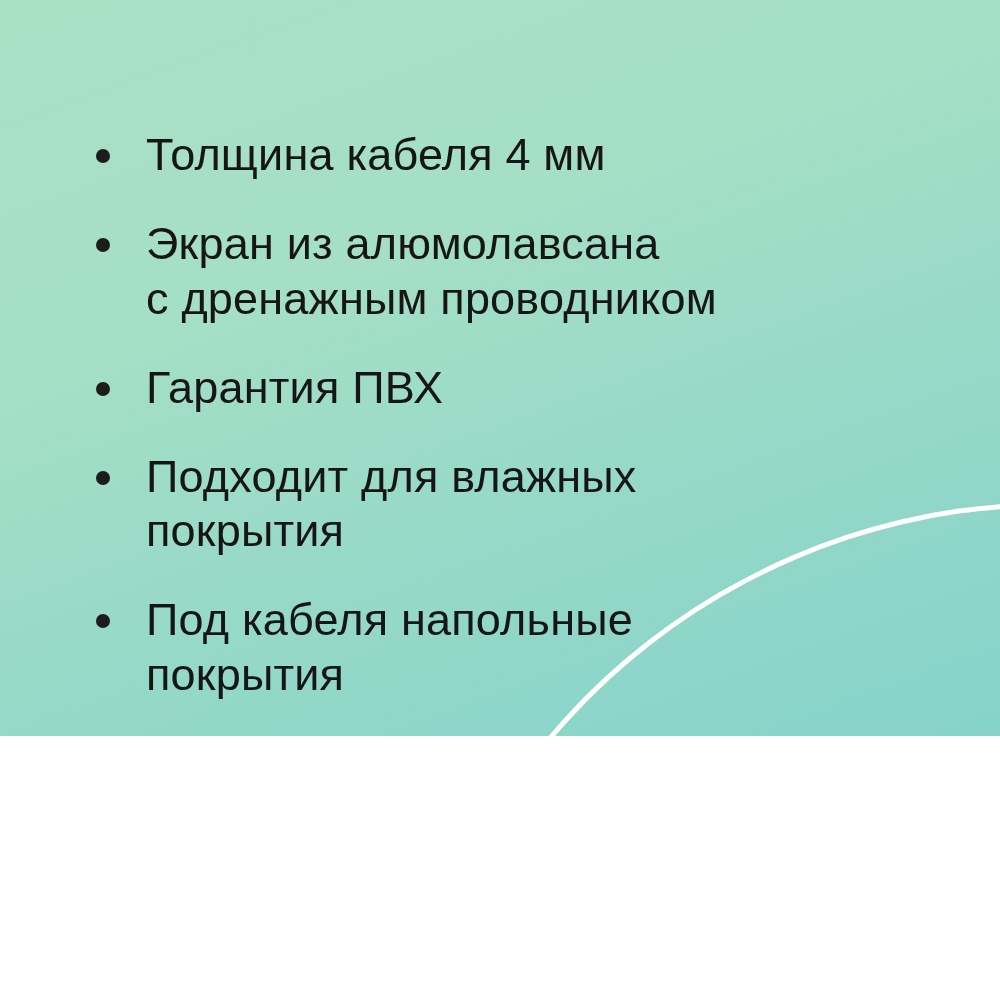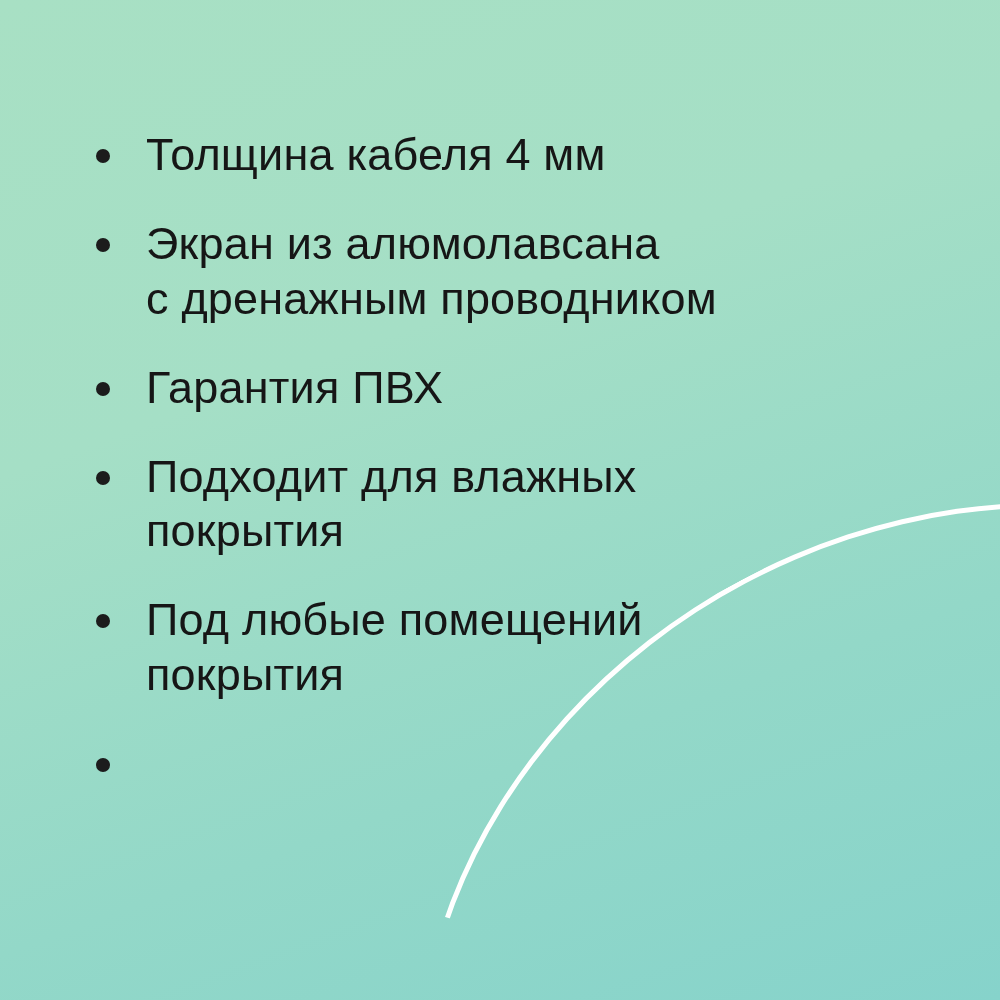--- a/index.html
+++ b/index.html
@@ -8,21 +8,21 @@
   }
   body {
     width: 1000px;
     height: 1000px;
     font-family: "Liberation Sans", sans-serif;
     overflow: hidden;
   }
   #card {
     position: relative;
     width: 1000px;
-    height: 1000px;
+    height: 736px;
     background: linear-gradient(160deg, #a8e0c4 0%, #a5dfc6 35%, #93d8c8 70%, #86d3cb 100%);
     overflow: hidden;
   }
   .swoosh {
     position: absolute;
     border-radius: 50%;
     border: 5px solid #ffffff;
     pointer-events: none;
   }
   
@@ -97,21 +97,21 @@
       <span class="bullet"></span>
       <span class="item-text">Гарантия ПВХ</span>
     </li>
     <li class="item">
       <span class="bullet"></span>
       <span class="item-text">Подходит для влажных
 покрытия</span>
     </li>
     <li class="item">
       <span class="bullet"></span>
-      <span class="item-text">Под любые помещений
+      <span class="item-text">Под кабеля напольные
 покрытия</span>
     </li>
     <li class="item">
       <span class="bullet"></span>
     </li>
   </ul>
 
 </div>
 
 </body></html>

